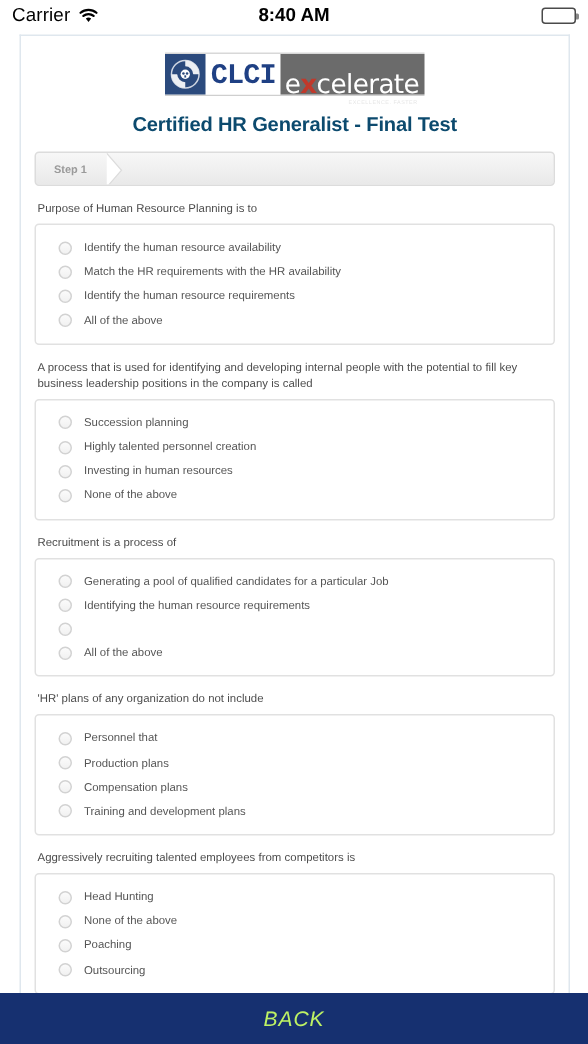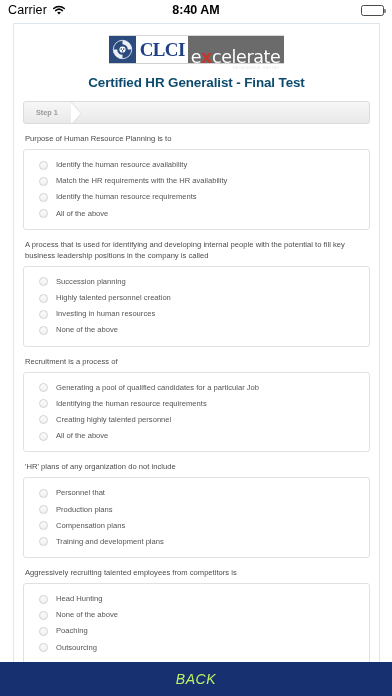--- a/index.html
+++ b/index.html
@@ -110,21 +110,21 @@
   .logo-left svg { display:block; }
   .logo-clci {
     background: #ffffff;
     display: flex;
     align-items: center;
     padding: 0 3px 0 4px;
     font-weight: 800;
     font-size: 19px;
     letter-spacing: -0.6px;
     color: #1f4084;
-    font-family: Liberation Serif, serif;
+    font-family: Liberation Mono, monospace;
   }
   .logo-exc {
     background: #6b6b6b;
     color: #ffffff;
     display: flex;
     flex-direction: column;
     justify-content: center;
     align-items: flex-start;
     padding: 1px 4px 1px 3px;
     min-width: 86px;
@@ -383,21 +383,20 @@
             <div class="opt">
                 <span class="radio"></span>
                 <span class="opt-label">Generating a pool of qualified candidates for a particular Job</span>
               </div>
             <div class="opt">
                 <span class="radio"></span>
                 <span class="opt-label">Identifying the human resource requirements</span>
               </div>
             <div class="opt">
                 <span class="radio"></span>
-                <span class="opt-label">Creating highly talented personnel</span>
               </div>
             <div class="opt">
                 <span class="radio"></span>
                 <span class="opt-label">All of the above</span>
               </div>
           </div>
         </div>
 
         <div class="qblock">
           <div class="qtext">'HR' plans of any organization do not include</div>

